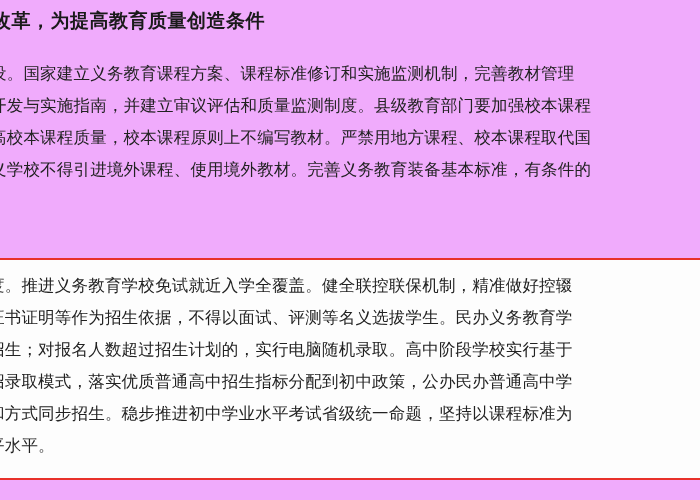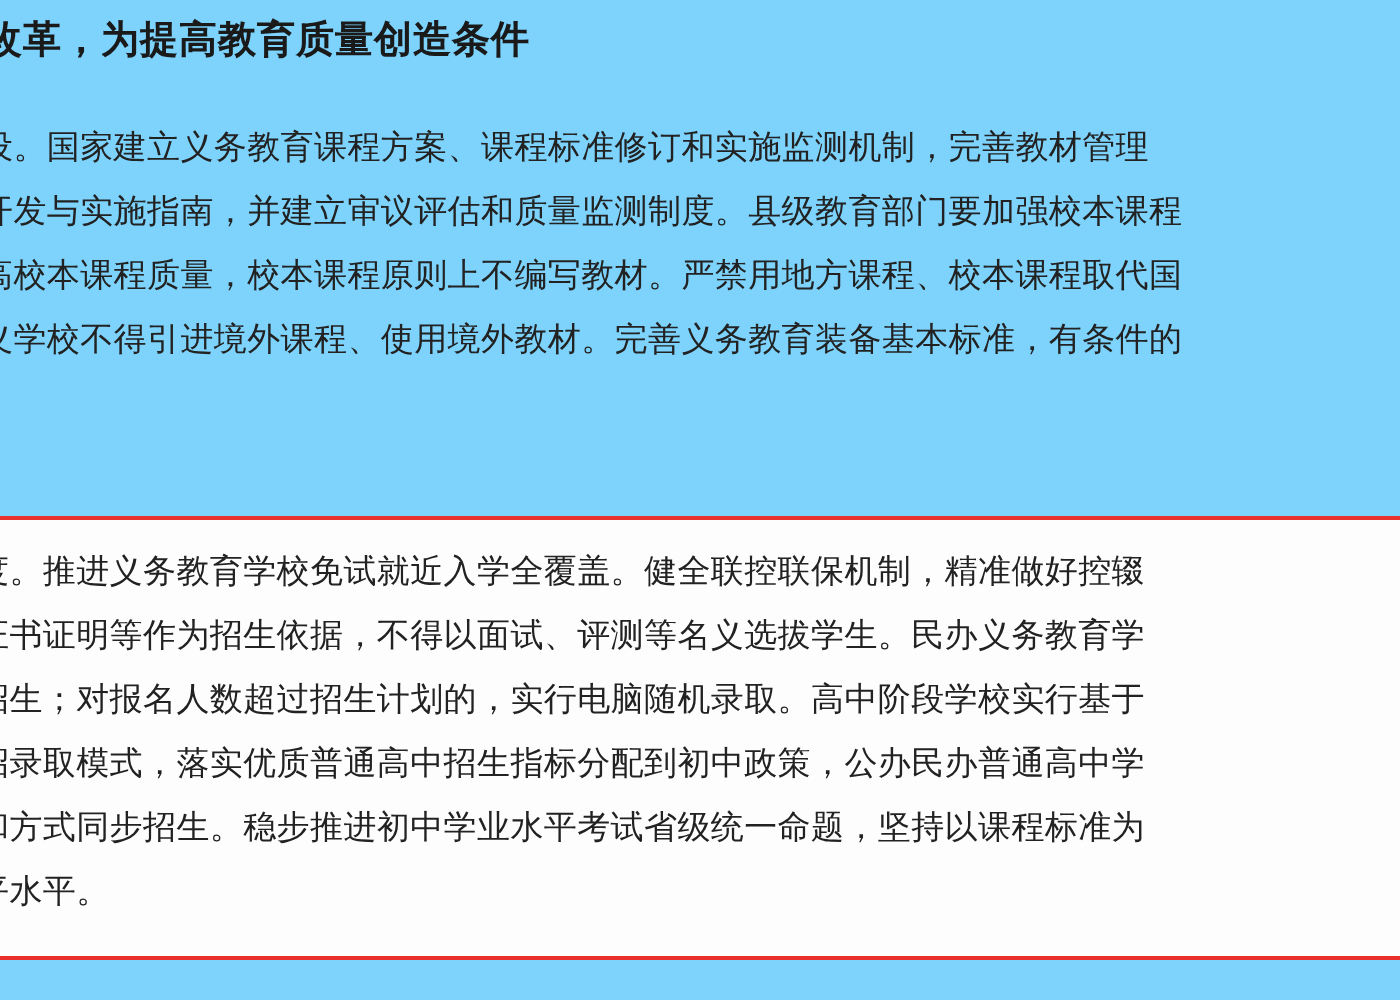--- a/index.html
+++ b/index.html
@@ -10,21 +10,21 @@
     width: 700px;
     height: 500px;
     background: #ffffff;
     font-family: "Liberation Serif", serif;
     overflow: hidden;
   }
   .page {
     position: relative;
     width: 700px;
     height: 500px;
-    background: #7dd3fc;
+    background: #f0abfc;
     box-sizing: border-box;
   }
   
   .heading {
     position: absolute;
     left: -8px;
     top: 6px;
     width: 720px;
     font-size: 19px;
     font-weight: bold;

